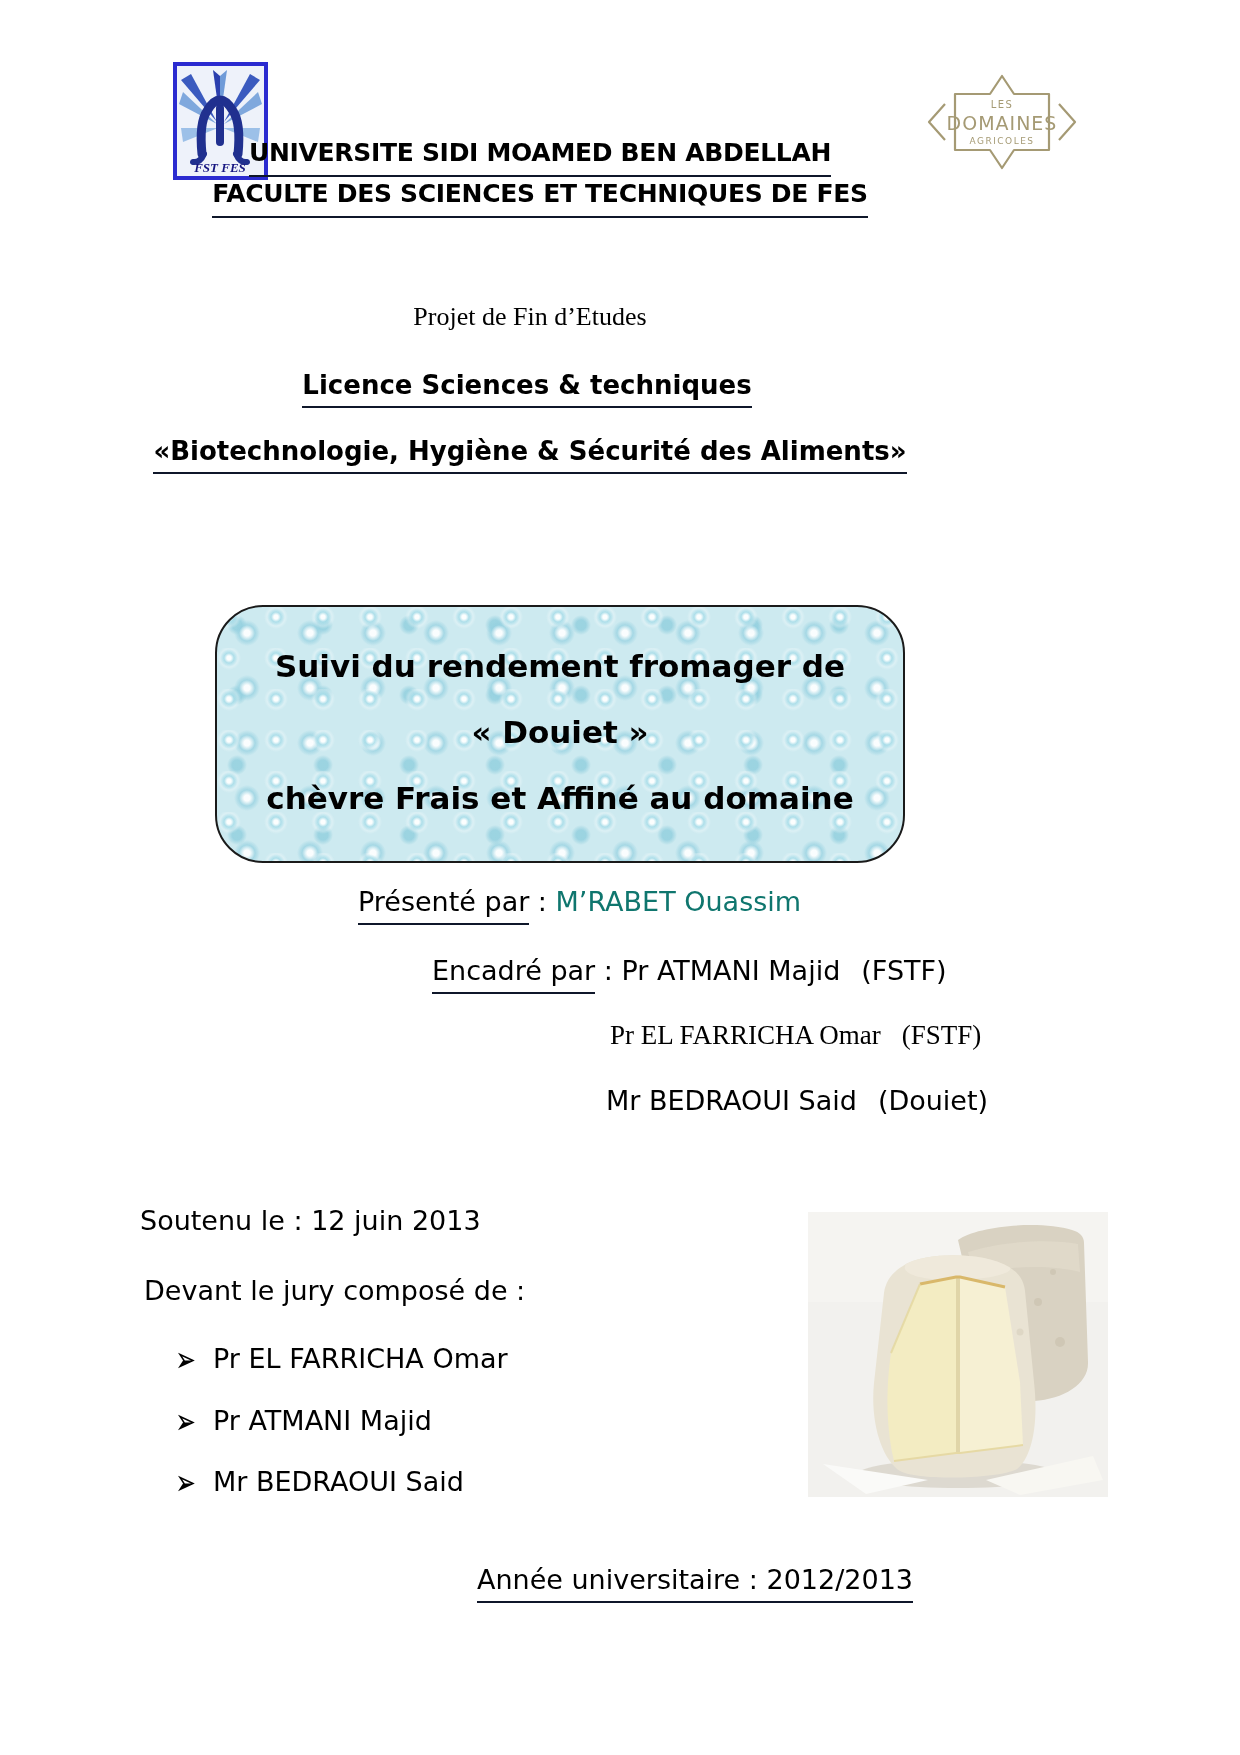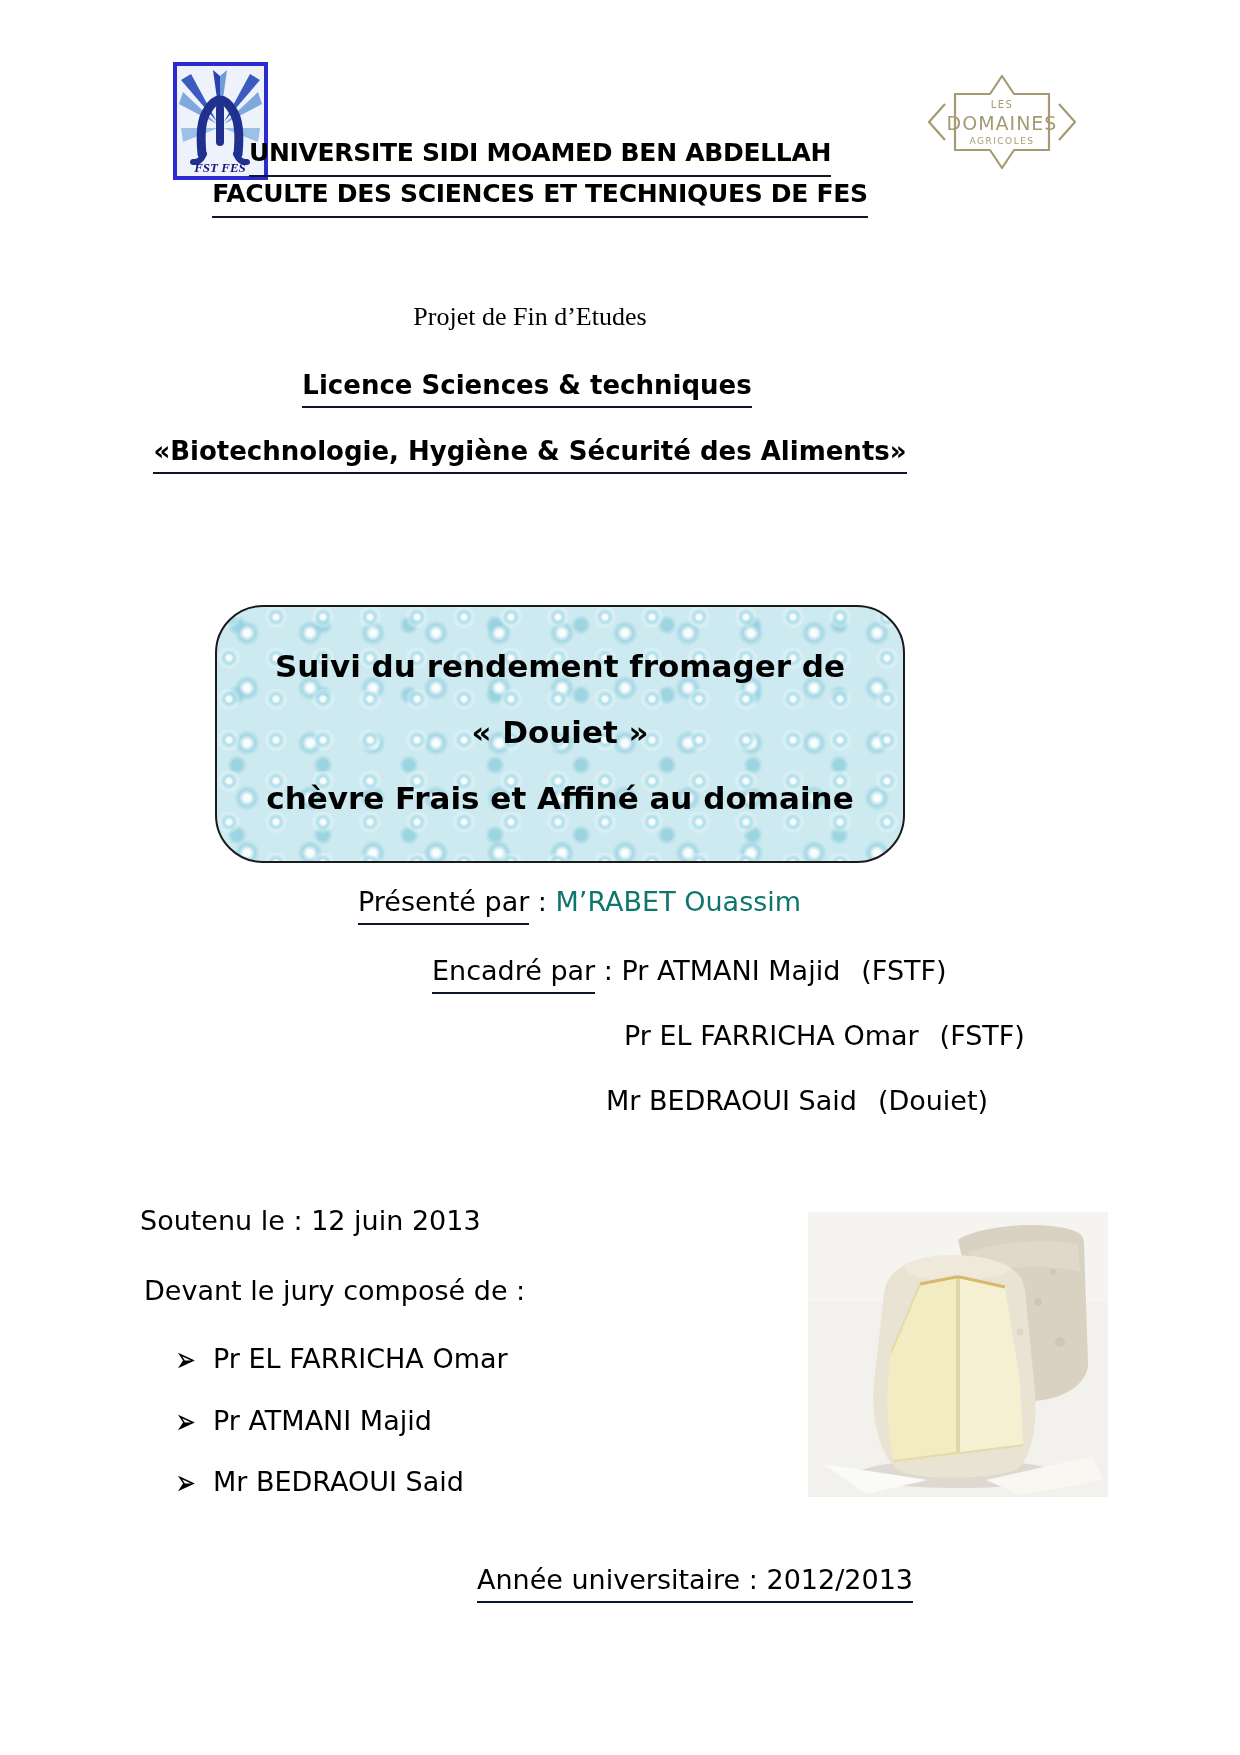--- a/index.html
+++ b/index.html
@@ -31,21 +31,21 @@
       radial-gradient(circle at 12px 10px, rgba(255,255,255,0.95) 2px, rgba(168,221,233,0.85) 5px, rgba(255,255,255,0.30) 9px, transparent 12px),
       radial-gradient(circle at 30px 26px, rgba(255,255,255,0.90) 3px, rgba(148,208,224,0.70) 8px, transparent 13px),
       radial-gradient(circle at 20px 18px, rgba(116,193,213,0.55) 5px, transparent 10px);
     background-size: 47px 41px, 63px 55px, 86px 70px;
     text-align:center; padding-top:26px; font-size:31px; line-height:66px; font-weight:bold;margin-top:27px;
   }
 
   .line { position:absolute; font-size:27px; white-space:nowrap; }
   .presente { left:358px;  top:886px; }
   .encadre  { left:432px;  top:955px; }
-  .sup-line2{ left:624px;  top:1020px; }
+  .sup-line2{ left:610px;  top:1020px;font-family:Liberation Serif, serif; }
   .sup-line3{ left:606px;  top:1085px; }
   .soutenu  { left:140px;  top:1205px; }
   .jury-intro { left:144px; top:1275px; }
   .jury-item { position:absolute; left:178px; font-size:27px; white-space:nowrap; }
   .jury-1 { top:1343px; } .jury-2 { top:1405px; } .jury-3 { top:1466px; }
 
   .blue-name { color:#0f766e; }
   .affil { font-size:27px; margin-left:21px; }
   .bullet-icon { display:inline-block; margin-right:18px; transform:translateY(1px); }
 

